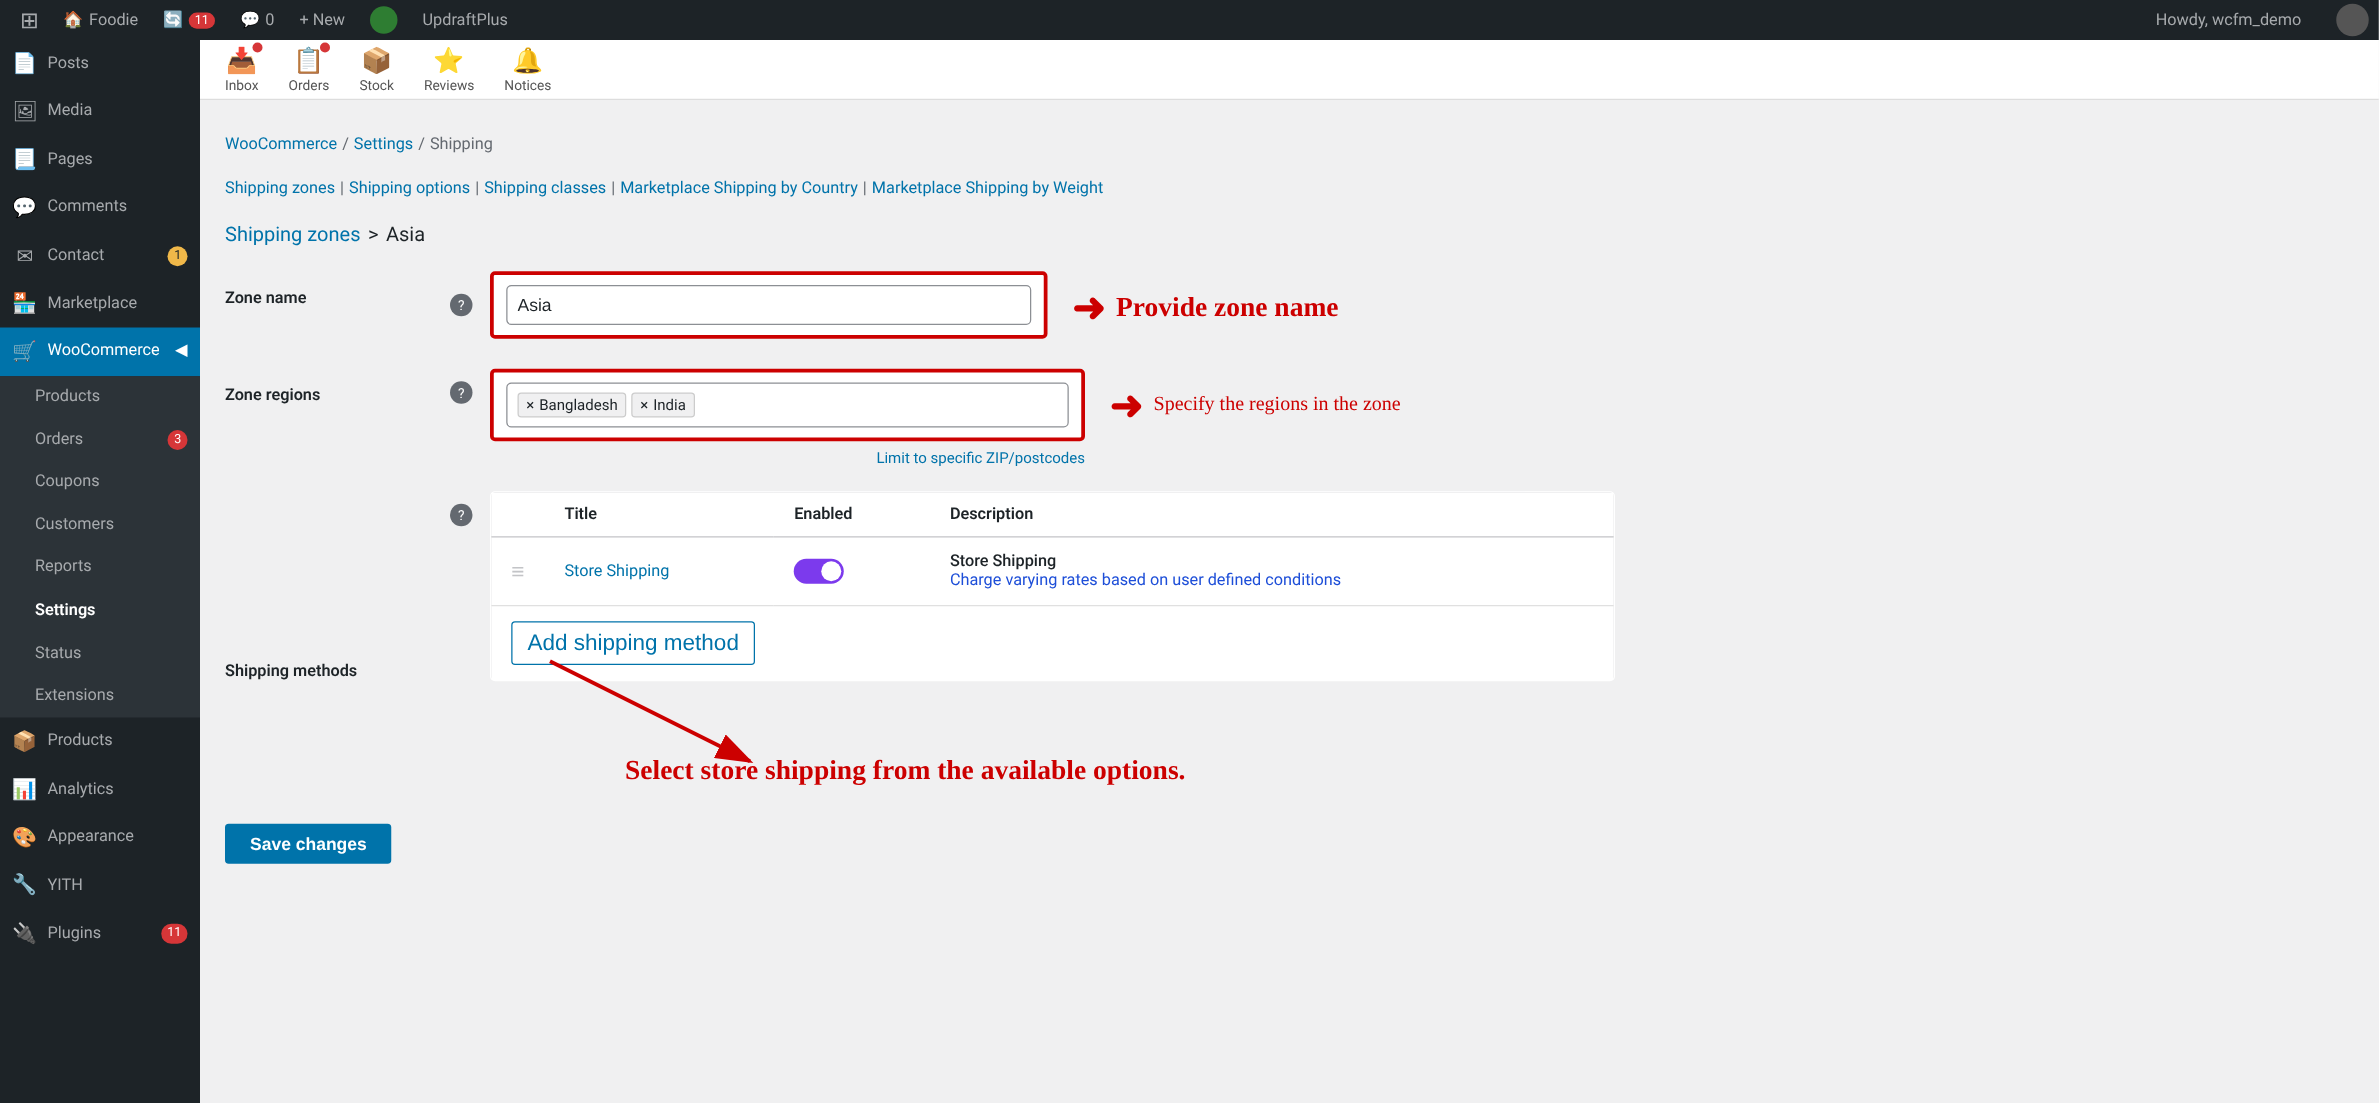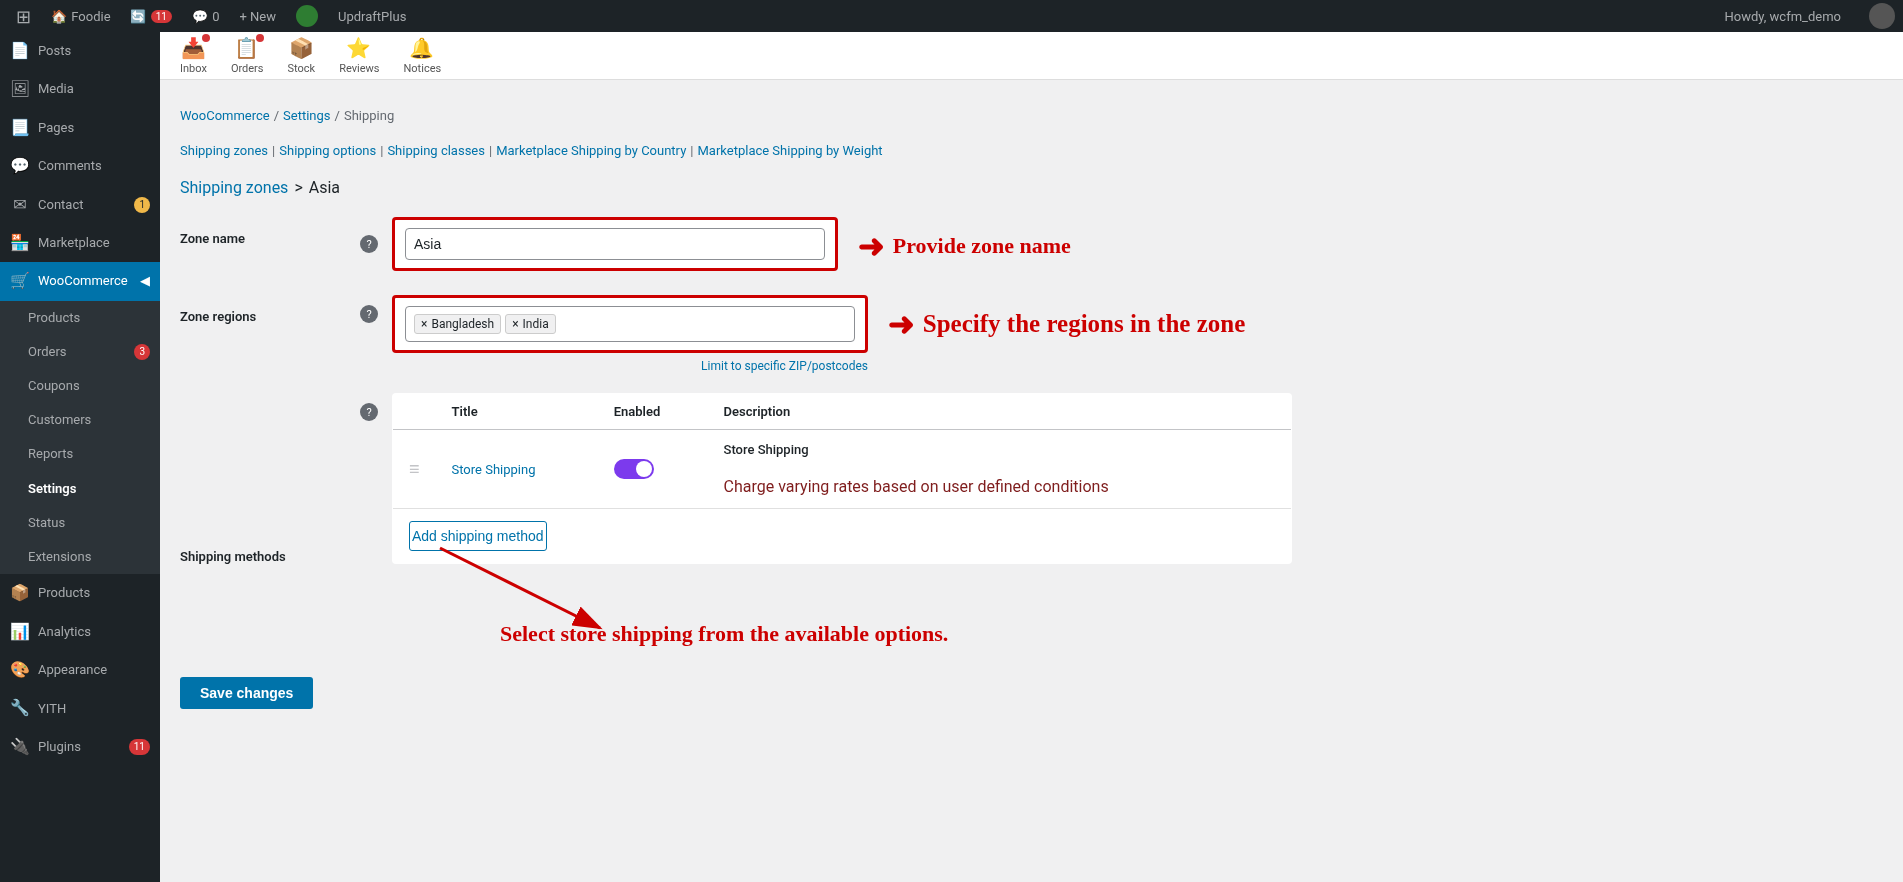--- a/index.html
+++ b/index.html
@@ -103,21 +103,21 @@
       background: #7c3aed; border-radius: 20px; transition: 0.2s;
     }
     .toggle-slider:before {
       position: absolute; content: ""; height: 16px; width: 16px; left: 2px; bottom: 2px;
       background: #fff; border-radius: 50%; transition: 0.2s; transform: translateX(20px);
     }
 
     
     .btn-outline {
       border: 1px solid #0073aa; color: #0073aa; background: #fff;
-      padding: 6px 2px; border-radius: 3px; cursor: pointer; font-size: 14px;
+      padding: 6px 12px; border-radius: 3px; cursor: pointer; font-size: 18px;
     }
 
     
     .btn-primary {
       background: #0073aa; color: #fff; border: none; border-radius: 3px;
       padding: 8px 20px; font-size: 14px; cursor: pointer; font-weight: 600;
     }
 
     
     .help-icon { display: inline-flex; align-items: center; justify-content: center; width: 18px; height: 18px; border-radius: 50%; background: #646970; color: #fff; font-size: 11px; cursor: pointer; margin-right: 6px; flex-shrink: 0; }
@@ -328,21 +328,21 @@
                   <span>India</span>
                 </span>
               </div>
             </div>
             <a href="#" class="limit-link">Limit to specific ZIP/postcodes</a>
           </div>
         </div>
 
         <div style="display:flex; align-items:center; gap:8px; margin-left:20px; margin-top:10px;">
           <span style="color:#cc0000; font-size:32px; font-weight:bold;">➜</span>
-          <span style="color:#cc0000; font-size:25px; font-weight:bold; font-family:Georgia,serif;">Specify the regions in the zone</span>
+          <span style="color:#cc0000; font-size:16px; font-weight:normal; font-family:Georgia,serif;">Specify the regions in the zone</span>
         </div>
       </div>
 
       <div style="display:flex; align-items:flex-end; margin-top:16px; margin-bottom:24px;">
         <div style="width:180px; font-weight:600; padding-top:14px; flex-shrink:0;">Shipping methods</div>
         <div style="display:flex; align-items:flex-start; gap:8px;">
           <span class="help-icon" style="margin-top:14px;">?</span>
           <div style="flex:1; min-width:900px;">
             <table class="methods-table">
               <thead>
@@ -362,21 +362,21 @@
                     <a href="#" class="method-title">Store Shipping</a>
                   </td>
                   <td>
                     <label class="toggle">
                       <input type="checkbox" checked="" style="">
                       <span class="toggle-slider"></span>
                     </label>
                   </td>
                   <td>
                     <div style="font-weight:500;">Store Shipping</div>
-                    <div style="color:#7f1d1d; font-size:16px;margin-top:20px;">Charge varying rates based on user defined conditions</div>
+                    <div style="color:#1d4ed8; font-size:13px;">Charge varying rates based on user defined conditions</div>
                   </td>
                 </tr>
                 <tr>
                   <td colspan="4" style="padding:12px 16px;">
                     <button class="btn-outline">Add shipping method</button>
                   </td>
                 </tr>
               </tbody>
             </table>
           </div>

